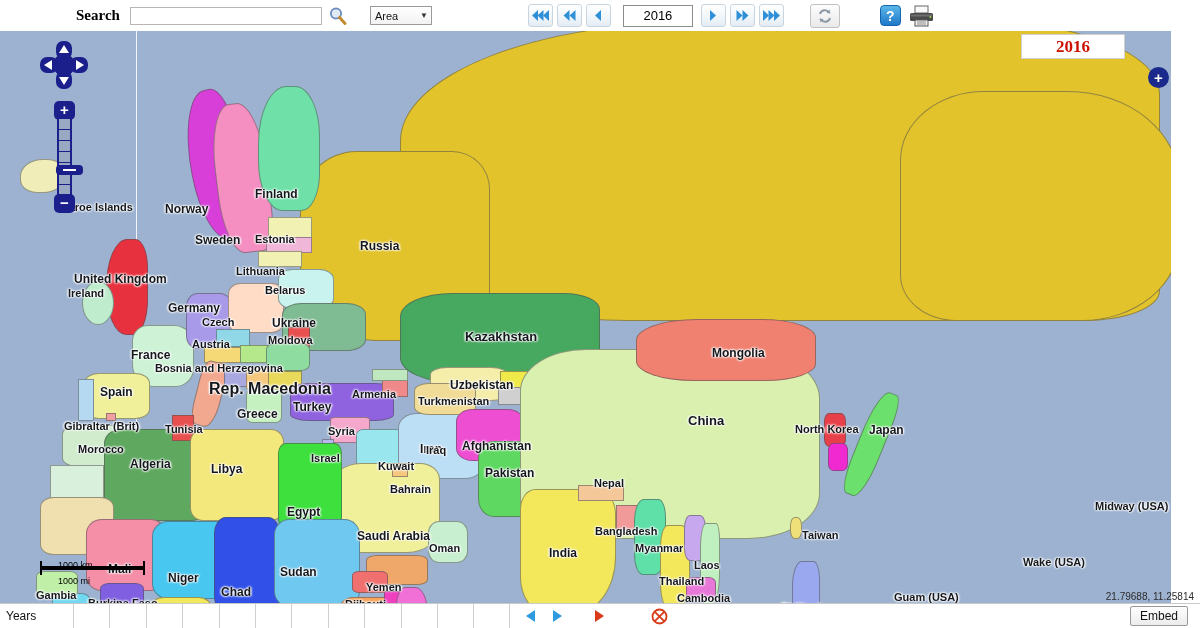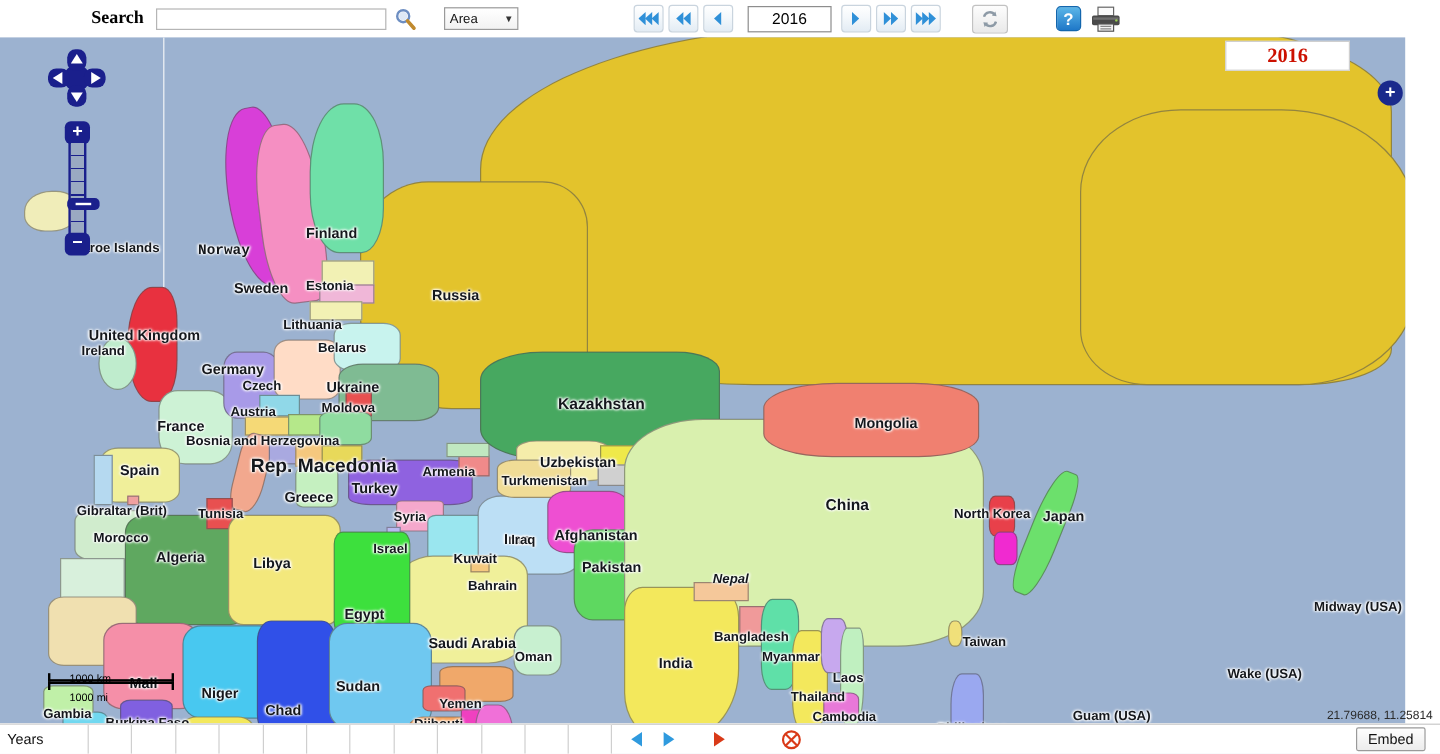--- a/index.html
+++ b/index.html
@@ -389,21 +389,21 @@
     <div class="c" style="left:100px;top:552px;width:44px;height:28px;background:#8060e0;border-radius:20%;"></div>
 
     <div class="c" style="left:52px;top:562px;width:38px;height:28px;background:#70d8f0;border-radius:22%;"></div>
 
     <div class="c" style="left:36px;top:540px;width:42px;height:26px;background:#c0f0a8;border-radius:20%;"></div>
 
     <div class="c" style="left:106px;top:382px;width:10px;height:8px;background:#f0a0a0;"></div>
 
     <div id="map-labels">
         <div class="lbl" style="left: 62px; top: 170px; font-size: 11px;">Faroe Islands</div>
-        <div class="lbl" style="left: 165px; top: 171px; font-size: 12px; font-family: Liberation Mono, monospace;">Norway</div>
+        <div class="lbl" style="left: 165px; top: 171px; font-size: 12px;">Norway</div>
         <div class="lbl" style="left: 255px; top: 156px; font-size: 12px;">Finland</div>
         <div class="lbl" style="left: 195px; top: 202px; font-size: 12px;">Sweden</div>
         <div class="lbl" style="left: 255px; top: 202px; font-size: 11px;">Estonia</div>
         <div class="lbl" style="left: 360px; top: 208px; font-size: 12px;">Russia</div>
         <div class="lbl" style="left: 236px; top: 234px; font-size: 11px;">Lithuania</div>
         <div class="lbl" style="left: 74px; top: 241px; font-size: 12px;">United Kingdom</div>
         <div class="lbl" style="left: 265px; top: 253px; font-size: 11px;">Belarus</div>
         <div class="lbl" style="left: 68px; top: 256px; font-size: 11px;">Ireland</div>
         <div class="lbl" style="left: 168px; top: 270px; font-size: 12px;">Germany</div>
         <div class="lbl" style="left: 202px; top: 285px; font-size: 11px;">Czech</div>
@@ -431,21 +431,21 @@
         <div class="lbl" style="left: 462px; top: 408px; font-size: 12px;">Afghanistan</div>
         <div class="lbl" style="left: 381px; top: 413px; font-size: 11px; margin-left: 45px;">Iraq</div>
         <div class="lbl" style="left: 78px; top: 412px; font-size: 11px;">Morocco</div>
         <div class="lbl" style="left: 311px; top: 421px; font-size: 11px;">Israel</div>
         <div class="lbl" style="left: 378px; top: 429px; font-size: 11px;">Kuwait</div>
         <div class="lbl" style="left: 130px; top: 426px; font-size: 12px;">Algeria</div>
         <div class="lbl" style="left: 211px; top: 431px; font-size: 12px;">Libya</div>
         <div class="lbl" style="left: 485px; top: 435px; font-size: 12px;">Pakistan</div>
         <div class="lbl" style="left: 390px; top: 452px; font-size: 11px;">Bahrain</div>
         <div class="lbl" style="left: 287px; top: 474px; font-size: 12px;">Egypt</div>
-        <div class="lbl" style="left: 594px; top: 446px; font-size: 11px; font-style: italic;">Nepal</div>
+        <div class="lbl" style="left: 594px; top: 446px; font-size: 11px;">Nepal</div>
         <div class="lbl" style="left: 1095px; top: 469px; font-size: 11px;">Midway (USA)</div>
         <div class="lbl" style="left: 337px; top: 498px; font-size: 12px; padding-left: 20px;">Saudi Arabia</div>
         <div class="lbl" style="left: 595px; top: 494px; font-size: 11px;">Bangladesh</div>
         <div class="lbl" style="left: 429px; top: 511px; font-size: 11px;">Oman</div>
         <div class="lbl" style="left: 549px; top: 515px; font-size: 12px;">India</div>
         <div class="lbl" style="left: 635px; top: 511px; font-size: 11px;">Myanmar</div>
         <div class="lbl" style="left: 779px; top: 498px; font-size: 11px; margin-left: 23px;">Taiwan</div>
         <div class="lbl" style="left: 1023px; top: 525px; font-size: 11px;">Wake (USA)</div>
         <div class="lbl" style="left: 108px; top: 531px; font-size: 12px;">Mali</div>
         <div class="lbl" style="left: 168px; top: 540px; font-size: 12px;">Niger</div>

